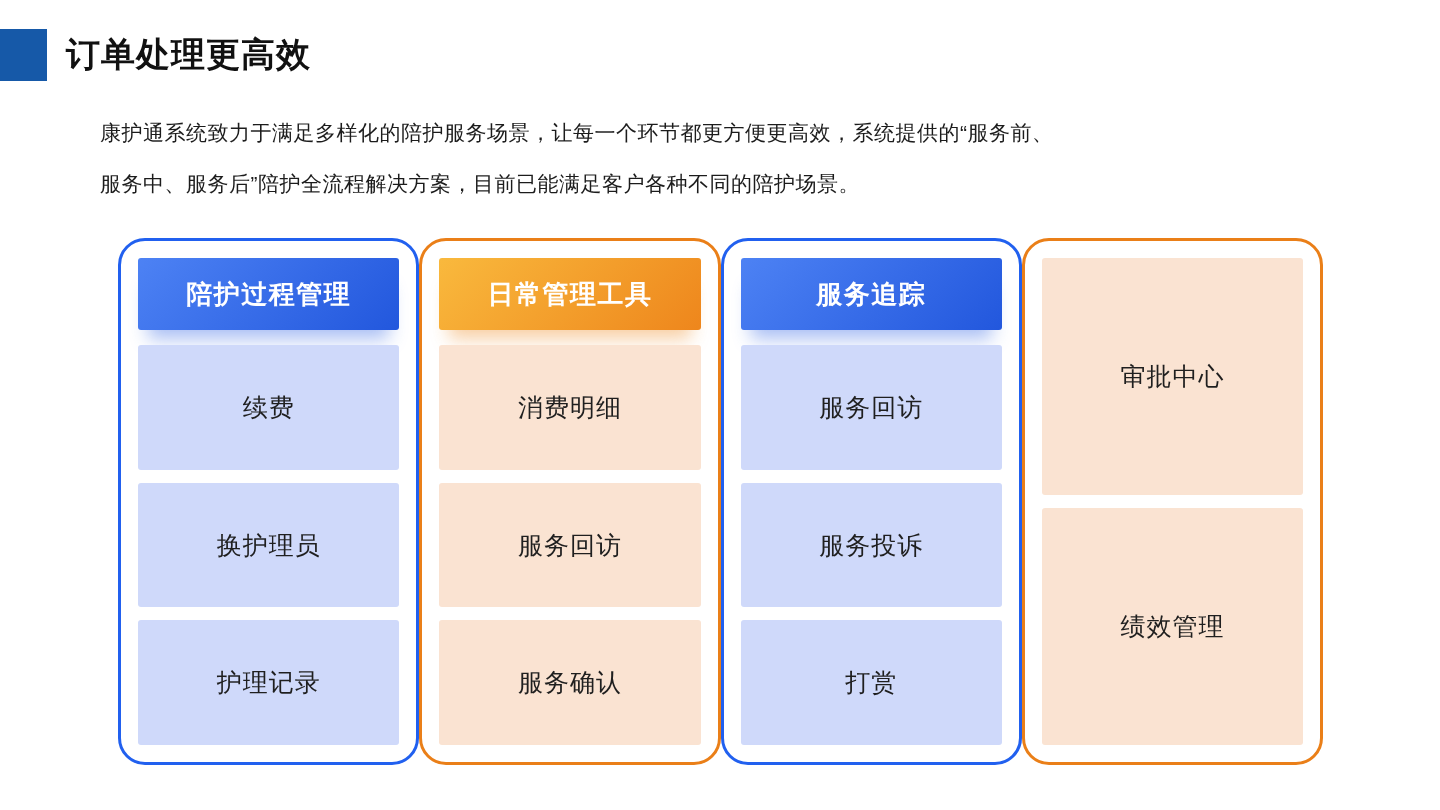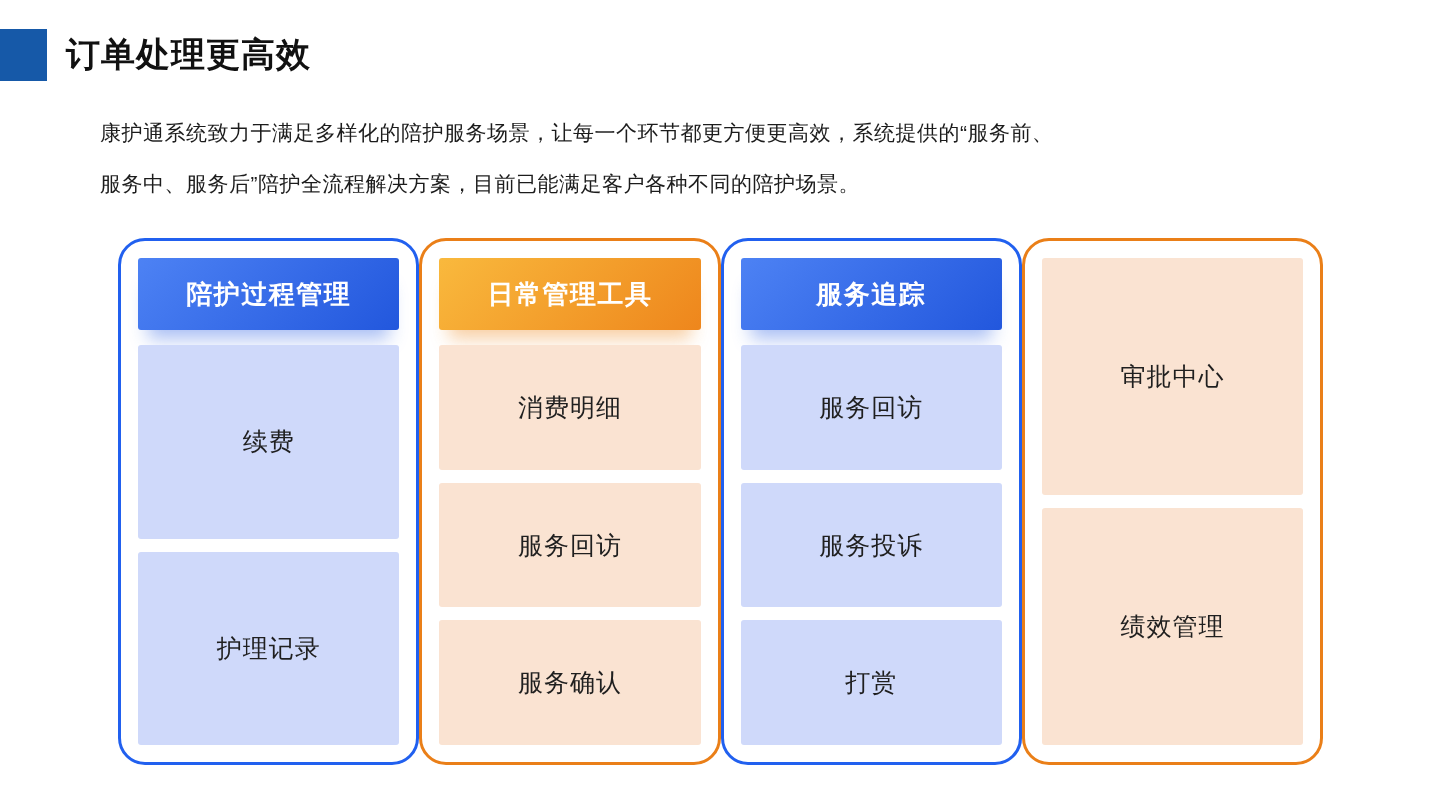--- a/index.html
+++ b/index.html
@@ -80,20 +80,21 @@
   <p class="desc">
     <span>康护通系统致力于满足多样化的陪护服务场景，让每一个环节都更方便更高效，系统提供的“服务前、</span>
     <span>服务中、服务后”陪护全流程解决方案，目前已能满足客户各种不同的陪护场景。</span>
   </p>
 
   <div class="columns">
   <section class="card blue">
     <div class="card-header">陪护过程管理</div>
     <div class="cells">
           <div class="cell">续费</div>
+          <div class="cell">换护理员</div>
           <div class="cell">护理记录</div>
         </div>
   </section>
 
   <section class="card orange">
     <div class="card-header">日常管理工具</div>
     <div class="cells">
           <div class="cell">消费明细</div>
           <div class="cell">服务回访</div>
           <div class="cell">服务确认</div>

